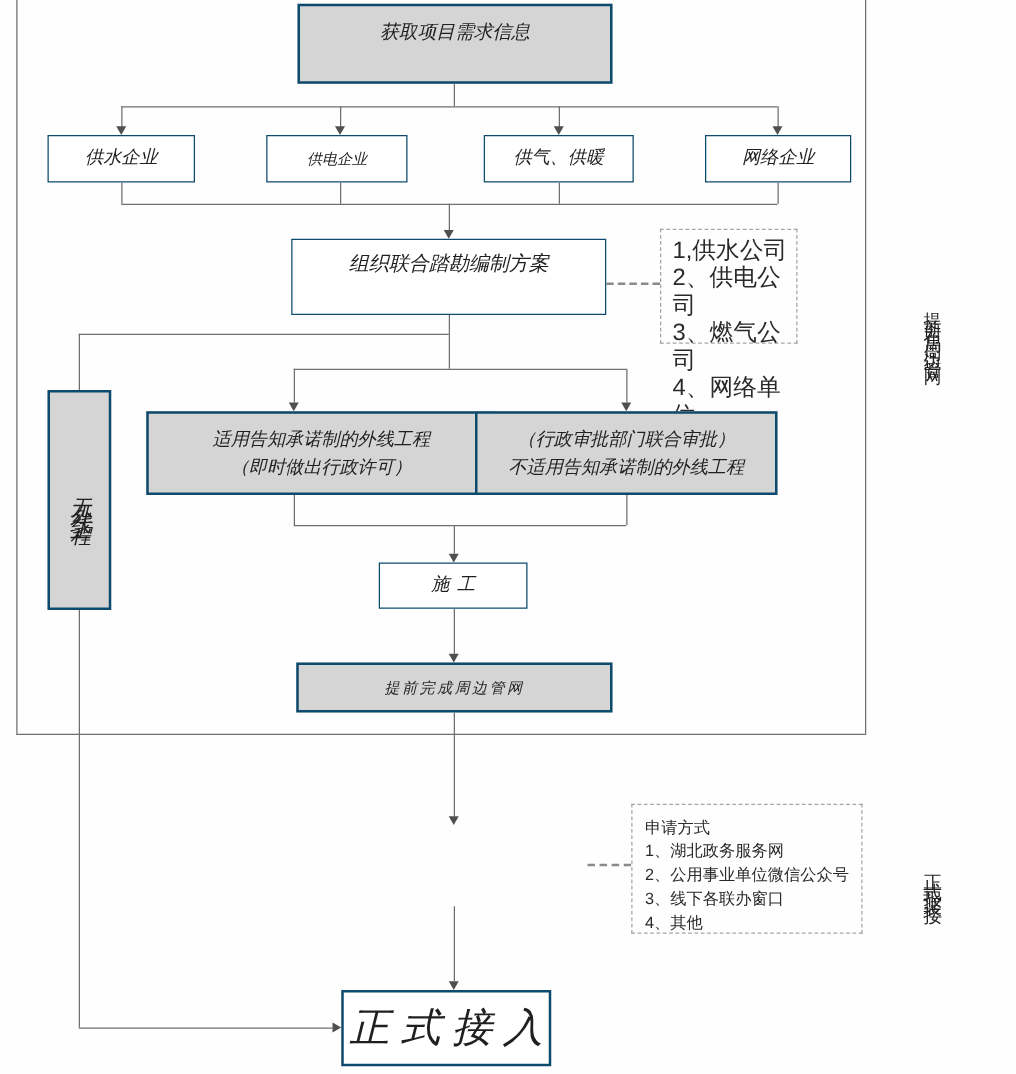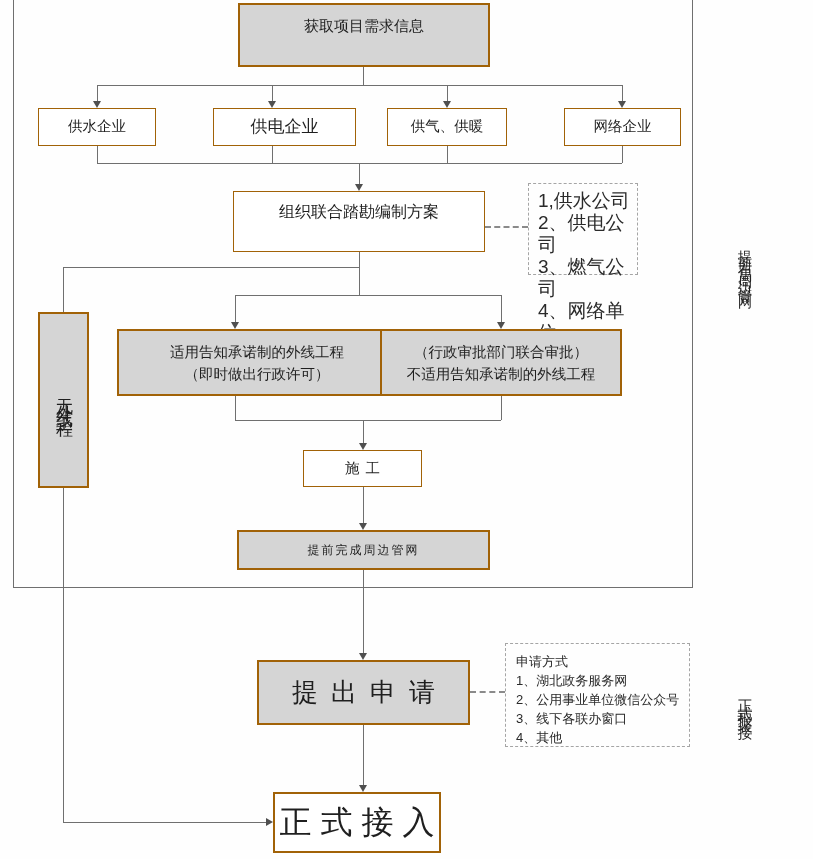--- a/index.html
+++ b/index.html
@@ -2,22 +2,22 @@
 <html><head>
 <meta charset="utf-8">
 <style>
   html,body{margin:0;padding:0;background:#ffffff;}
   .canvas{
     position:relative;width:813px;height:859px;background:#fefefe;overflow:hidden;
     font-family:"Liberation Sans","DejaVu Sans",sans-serif;color:#1f1f1f;
   }
   .box{
     position:absolute;box-sizing:border-box;background:#ffffff;
-    border:2px solid #a16207;display:flex;flex-direction:column;
-    align-items:center;justify-content:center;text-align:center;line-height:1.35;
+    border:2px solid #0c4a6e;display:flex;flex-direction:column;
+    align-items:center;justify-content:center;text-align:center;line-height:1.35;font-style:italic;
   }
   .gray{background:#d5d5d5;}
   .thin{border-width:1.5px;}
   .hline,.vline{position:absolute;background:#6f6f6f;}
   .hline{height:1px;}
   .vline{width:1px;}
   .dash-line{position:absolute;height:0;border-top:2px dashed #8a8a8a;}
   .dashed-box{
     position:absolute;box-sizing:border-box;border:1.5px dashed #a5a5a5;background:#fefefe;
     text-align:left;color:#2a2a2a;
@@ -89,21 +89,21 @@
   <div class="dash-line" style="left:485px;top:226px;width:43px;"></div>
   <div class="dash-line" style="left:470px;top:691px;width:35px;"></div>
 
   <div class="box gray" style="left:238px;top:3px;width:252px;height:64px;justify-content:flex-start;padding-top:11px;font-size:15px;">
     <span>获取项目需求信息</span>
   </div>
 
   <div class="box thin" style="left:38px;top:108px;width:118px;height:38px;font-size:14.5px;">
     <span>供水企业</span>
   </div>
-  <div class="box thin" style="left:213px;top:108px;width:143px;height:38px;font-size:17px;">
+  <div class="box thin" style="left:213px;top:108px;width:113px;height:38px;font-size:12px;">
     <span>供电企业</span>
   </div>
   <div class="box thin" style="left:387px;top:108px;width:120px;height:38px;font-size:14.5px;">
     <span>供气、供暖</span>
   </div>
   <div class="box thin" style="left:564px;top:108px;width:117px;height:38px;font-size:14.5px;">
     <span>网络企业</span>
   </div>
 
   <div class="box thin" style="left:233px;top:191px;width:252px;height:61px;justify-content:flex-start;padding-top:9px;font-size:16px;">
@@ -131,23 +131,20 @@
   </div>
 
   <div class="box thin" style="left:303px;top:450px;width:119px;height:37px;font-size:14.5px;">
     <span style="letter-spacing:6px;margin-right:-6px;">施工</span>
   </div>
 
   <div class="box gray" style="left:237px;top:530px;width:253px;height:40px;font-size:12px;">
     <span style="letter-spacing:2px;">提前完成周边管网</span>
   </div>
 
-  <div class="box gray" style="left:257px;top:660px;width:213px;height:65px;font-size:26px;">
-    <span style="letter-spacing:13px;margin-right:-13px;">提出申请</span>
-  </div>
 
   <div class="dashed-box" style="left:505px;top:643px;width:185px;height:104px;padding:8px 2px 0 10px;font-size:13px;line-height:19px;">
     <span class="note-line">申请方式</span>
     <span class="note-line">1、湖北政务服务网</span>
     <span class="note-line">2、公用事业单位微信公众号</span>
     <span class="note-line">3、线下各联办窗口</span>
     <span class="note-line">4、其他</span>
   </div>
 
   <div class="box" style="left:273px;top:792px;width:168px;height:61px;font-size:32px;">

